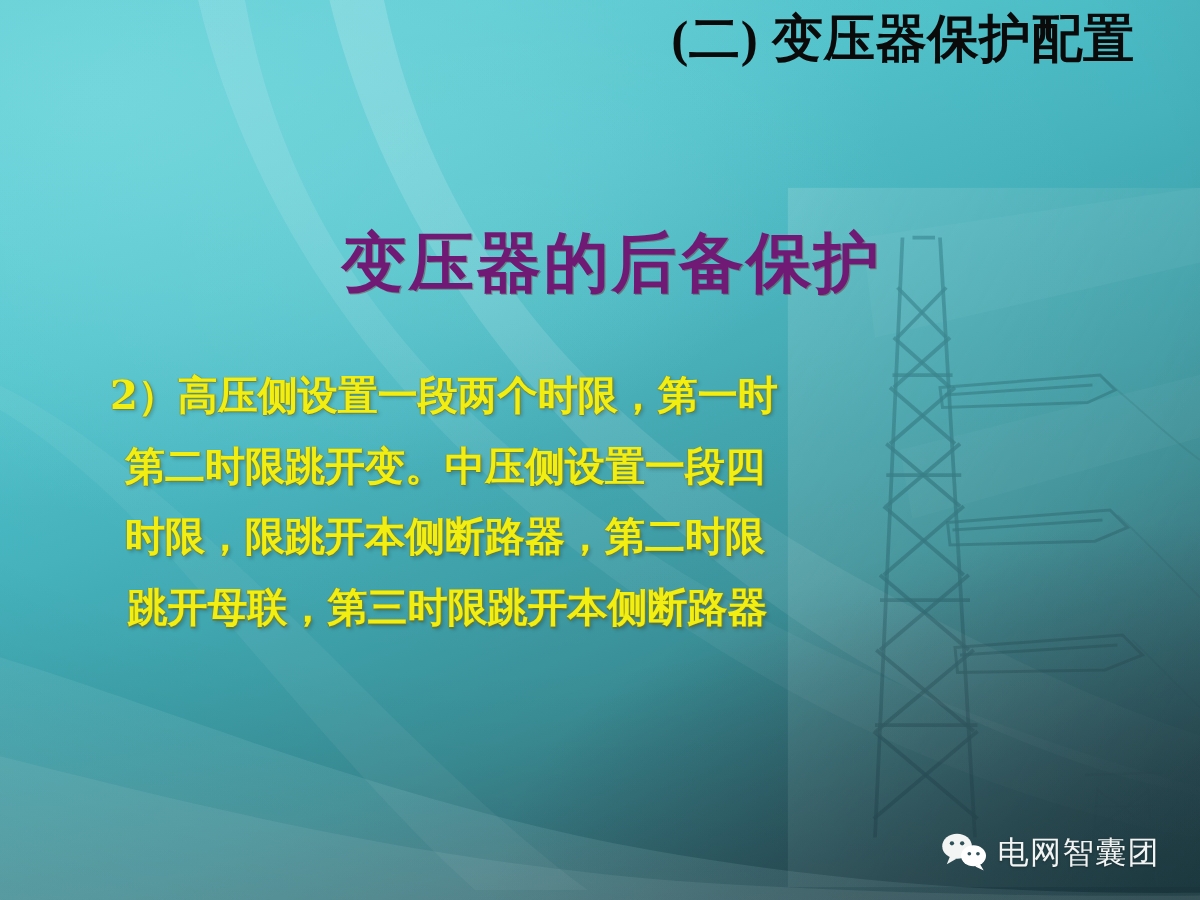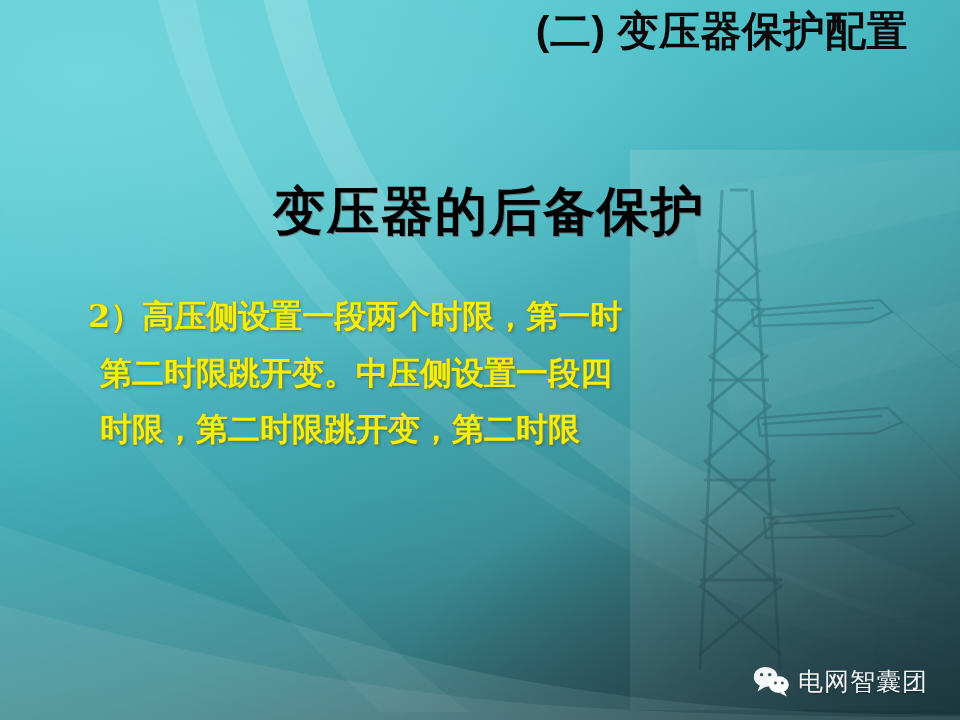--- a/index.html
+++ b/index.html
@@ -65,37 +65,37 @@
   }
 
   
   .slide-title {
     position: absolute;
     top: 9px;
     right: 52px;
     font-size: 41px;
     line-height: 1.12;
     color: #0a0a0a;
-    font-family: Liberation Sans, sans-serif;
+    font-family: Liberation Serif, serif;
     font-weight: 700;
     letter-spacing: 0.5px;
     white-space: nowrap;
   }
 
   .red-heading {
     position: absolute;
     top: 182px;
     left: 0;
     width: 960px;
     text-align: center;
     padding-left: 18px;
     box-sizing: border-box;
     font-size: 52px;
     line-height: 1.1;
-    color: #000000;
+    color: #701a75;
     font-family: "DejaVu Serif", "Liberation Serif", serif;
     font-weight: 700;
     letter-spacing: 2px;
     text-shadow: 1px 1px 0 rgba(120,0,0,0.35);
   }
 
   .body-block {
     position: absolute;
     top: 288px;
     left: 84px;
@@ -247,21 +247,22 @@
 
   <div class="vignette"></div>
 
   <div class="slide-title">(二) 变压器保护配置</div>
 
   <div class="red-heading">变压器的后备保护</div>
 
   <div class="body-block">
     <div class="body-line ind1">2）高压侧设置一段两个时限，第一时</div>
     <div class="body-line ind3">第二时限跳开变。中压侧设置一段四</div>
-    <div class="body-line ind4">时限，第二时限跳开变，第二时限</div>
+    <div class="body-line ind4">时限，限跳开本侧断路器，第二时限</div>
+    <div class="body-line ind5">跳开母联，第三时限跳开本侧断路器</div>
   </div>
 
   <div class="watermark">
     <span>
       <svg class="wechat-icon" viewBox="0 0 44 36">
         <g fill="#f2f5f4">
           <ellipse cx="15" cy="13.5" rx="13" ry="11"></ellipse>
           <path d="M 9,22 L 6,29.5 L 14.5,24.5 Z"></path>
         </g>
         <g fill="#2e5058">

